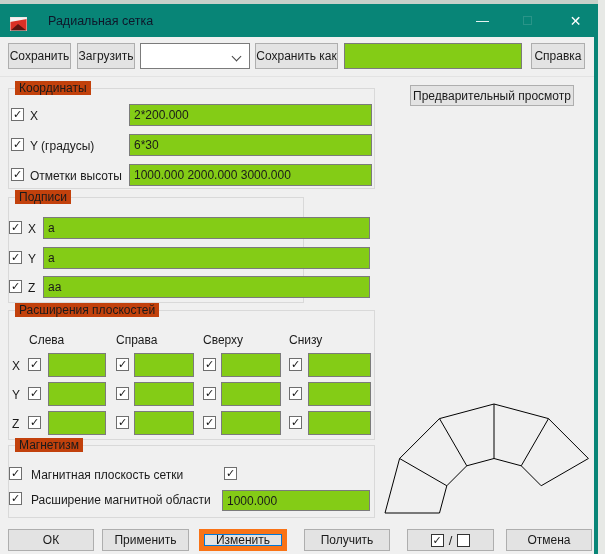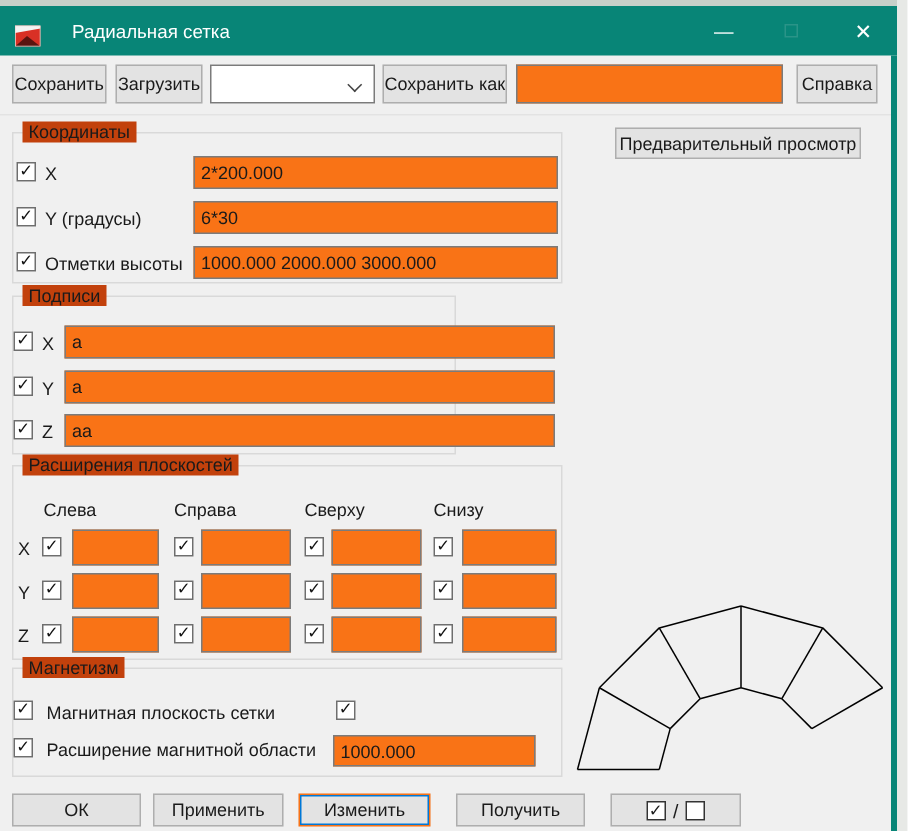--- a/index.html
+++ b/index.html
@@ -4,32 +4,32 @@
 <style>
   * { box-sizing: border-box; margin: 0; padding: 0; }
   body { font-family: "Liberation Sans", sans-serif; background: #ffffff; }
   .screen { position: relative; width: 605px; height: 554px; background: #f0f0f0; overflow: hidden; font-size: 12px; color: #1a1a1a; }
 
   
   .top-strip   { position: absolute; left: 0; top: 0; width: 598px; height: 4px; background: #c7d0c9; }
   .outside-right { position: absolute; left: 598px; top: 0; width: 7px; height: 554px; background: #e7e9e6; }
   .titlebar { position: absolute; left: 0; top: 4px; width: 598px; height: 33px; background: #088577; display: flex; align-items: center; }
   .right-edge { position: absolute; left: 594px; top: 37px; width: 4px; height: 517px; background: #088577; }
-  .title-text { color: #ffffff; font-size: 12.5px; margin-left: 48px; }
+  .title-text { color: #0f172a; font-size: 12.5px; margin-left: 48px; }
   .app-icon { position: absolute; left: 10px; top: 13px; width: 17px; height: 14px; }
   .tb-btn { position: absolute; top: 0; width: 45px; height: 33px; display: flex; align-items: center; justify-content: center; color: #ffffff; font-size: 13px; cursor: default; }
   .tb-btn.min { left: 460px; }
   .tb-btn.max { left: 505px; }
   .tb-btn.close { left: 553px; font-size: 14px; }
   .max-box { width: 9px; height: 9px; border: 1px solid #2a9488; }
 
   
   .btn { position: absolute; background: #e3e3e3; border: 1px solid #aeaeae; display: flex; align-items: center; justify-content: center; font-size: 12px; color: #1a1a1a; cursor: default; }
-  .btn.focused { border: 1px solid #f97316; box-shadow: inset 0 0 0 1px #0078d7; }
-  .tinput { position: absolute; background: #f97316; border: 1px solid #7b7b7b; font-family: "Liberation Sans", sans-serif; font-size: 12px; color: #1a1a1a; padding: 0 4px; }
+  .btn.focused { border: 5px solid #f97316; box-shadow: inset 0 0 0 1px #0078d7; }
+  .tinput { position: absolute; background: #84cc16; border: 1px solid #7b7b7b; font-family: "Liberation Sans", sans-serif; font-size: 12px; color: #1a1a1a; padding: 0 4px; }
   .combo { position: absolute; background: #ffffff; border: 1px solid #7b7b7b; display: flex; align-items: center; }
   .combo .chev { position: absolute; right: 9px; top: 9px; width: 7px; height: 7px; border-left: 1px solid #444; border-bottom: 1px solid #444; transform: rotate(-45deg); }
   .cb { position: absolute; width: 13px; height: 13px; background: #ffffff; border: 1px solid #6e6e6e; display: flex; align-items: center; justify-content: center; font-size: 11px; line-height: 11px; color: #111; }
   .group { position: absolute; border: 1px solid #d9d9d9; }
   .legend { position: absolute; top: -8px; left: 6px; background: #c2410c; padding: 0 4px; font-size: 12px; color: #1a1a1a; }
   .lbl { position: absolute; font-size: 12px; color: #1a1a1a; white-space: nowrap; }
   .sep { position: absolute; left: 0; top: 76px; width: 594px; height: 1px; background: #e3e3e3; }
 
   .preview-svg { position: absolute; left: 378px; top: 395px; width: 216px; height: 127px; }
   .preview-svg line { stroke: #000; stroke-width: 1; }
@@ -193,21 +193,21 @@
         <span>✓</span>
       </span>
     <span class="lbl" style="left:22px; top:22px;">Магнитная плоскость сетки</span>
     <span class="cb" style="left:215px; top:21px;">
         <span>✓</span>
       </span>
     <span class="cb" style="left:0px; top:46px;">
         <span>✓</span>
       </span>
     <span class="lbl" style="left:22px; top:47px;">Расширение магнитной области</span>
-    <input class="tinput" style="left: 213px; top: 44px; width: 135px; height: 21px;" value="1000.000">
+    <input class="tinput" style="left: 213px; top: 44px; width: 148px; height: 21px;" value="1000.000">
   </div>
 
   <svg class="preview-svg" viewBox="378 395 216 127">
       <line x1="588.3967690125038" y1="458.5" x2="548.5" y2="418.6032309874962"></line>
       <line x1="541.198384506252" y1="485.75" x2="521.25" y2="465.8016154937481"></line>
       <line x1="548.5" y1="418.6032309874962" x2="494" y2="404"></line>
       <line x1="521.25" y1="465.8016154937481" x2="494" y2="458.5"></line>
       <line x1="494" y1="404" x2="439.5" y2="418.6032309874962"></line>
       <line x1="494" y1="458.5" x2="466.75" y2="465.8016154937481"></line>
       <line x1="439.5" y1="418.6032309874962" x2="399.6032309874962" y2="458.5"></line>
@@ -234,14 +234,17 @@
   <div class="btn" style="left:304px; top:529px; width:86px; height:22px;">
     <span>Получить</span>
   </div>
   <div class="btn" style="left:407px; top:529px; width:87px; height:22px;">
     <span class="toggle-box">
         <span>✓</span>
       </span>
     <span class="toggle-sep">/</span>
     <span class="toggle-box"></span>
   </div>
+  <div class="btn" style="left:506px; top:529px; width:86px; height:22px;">
+    <span>Отмена</span>
+  </div>
 
 </div>
 
 </body></html>

